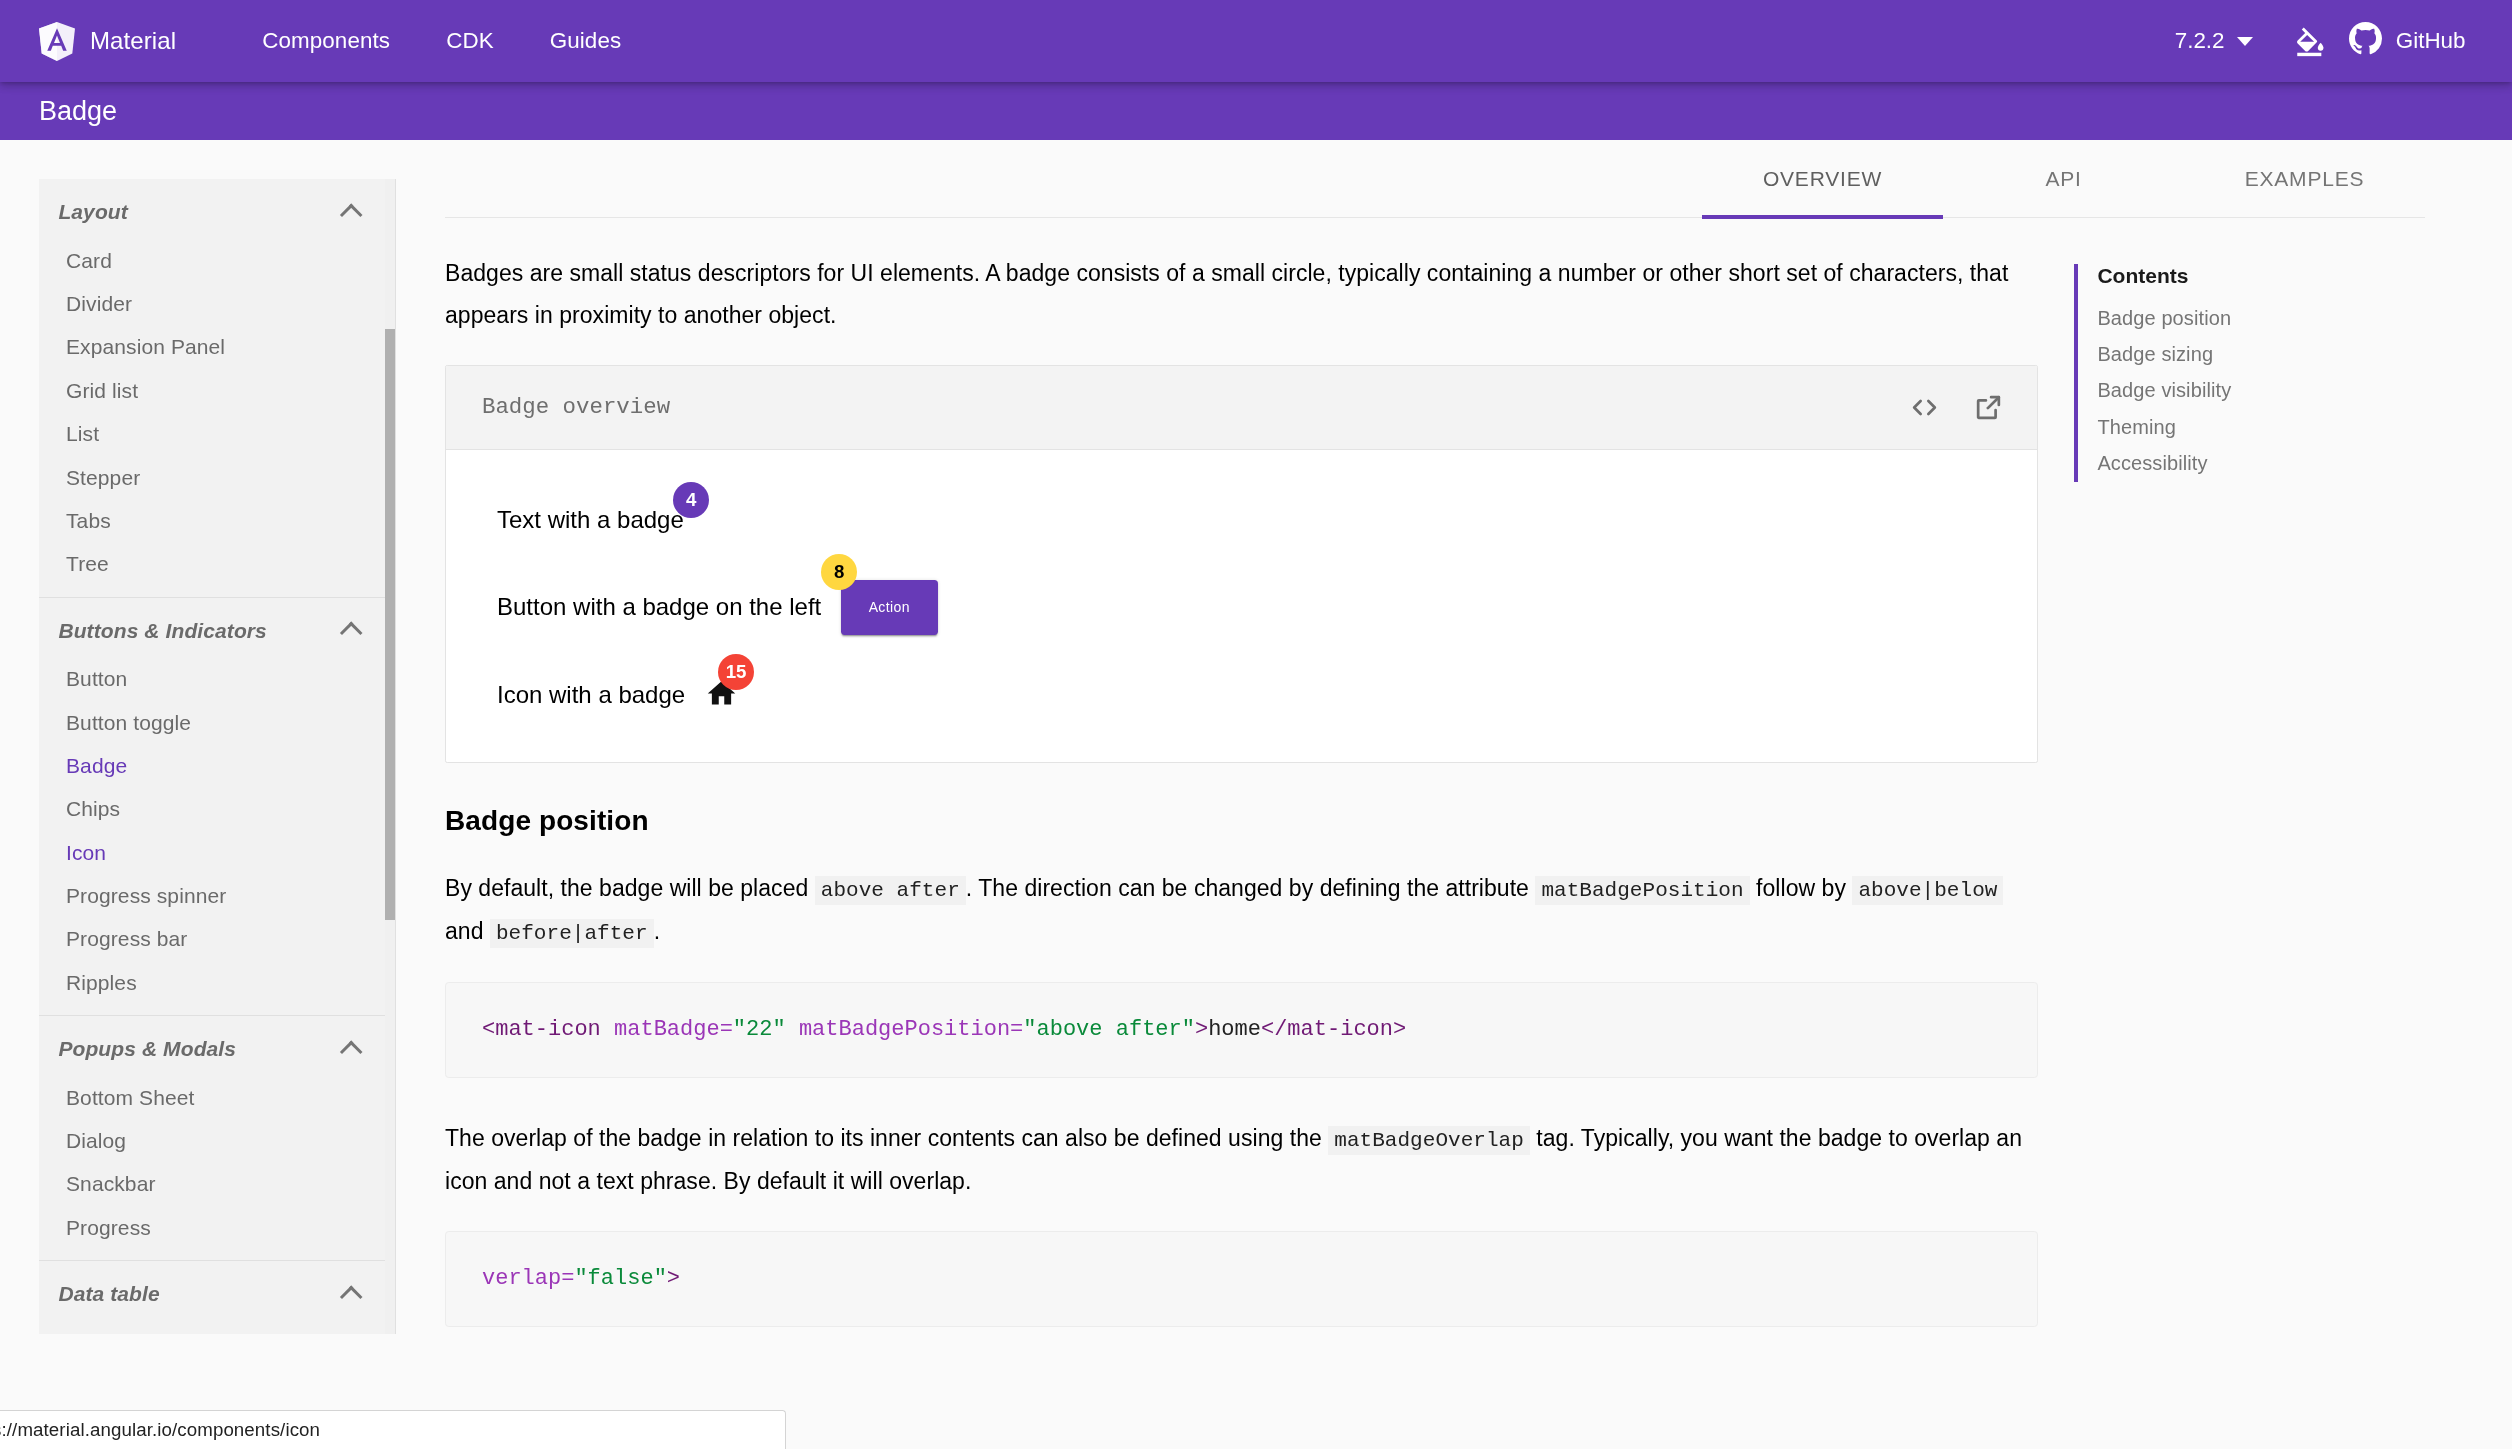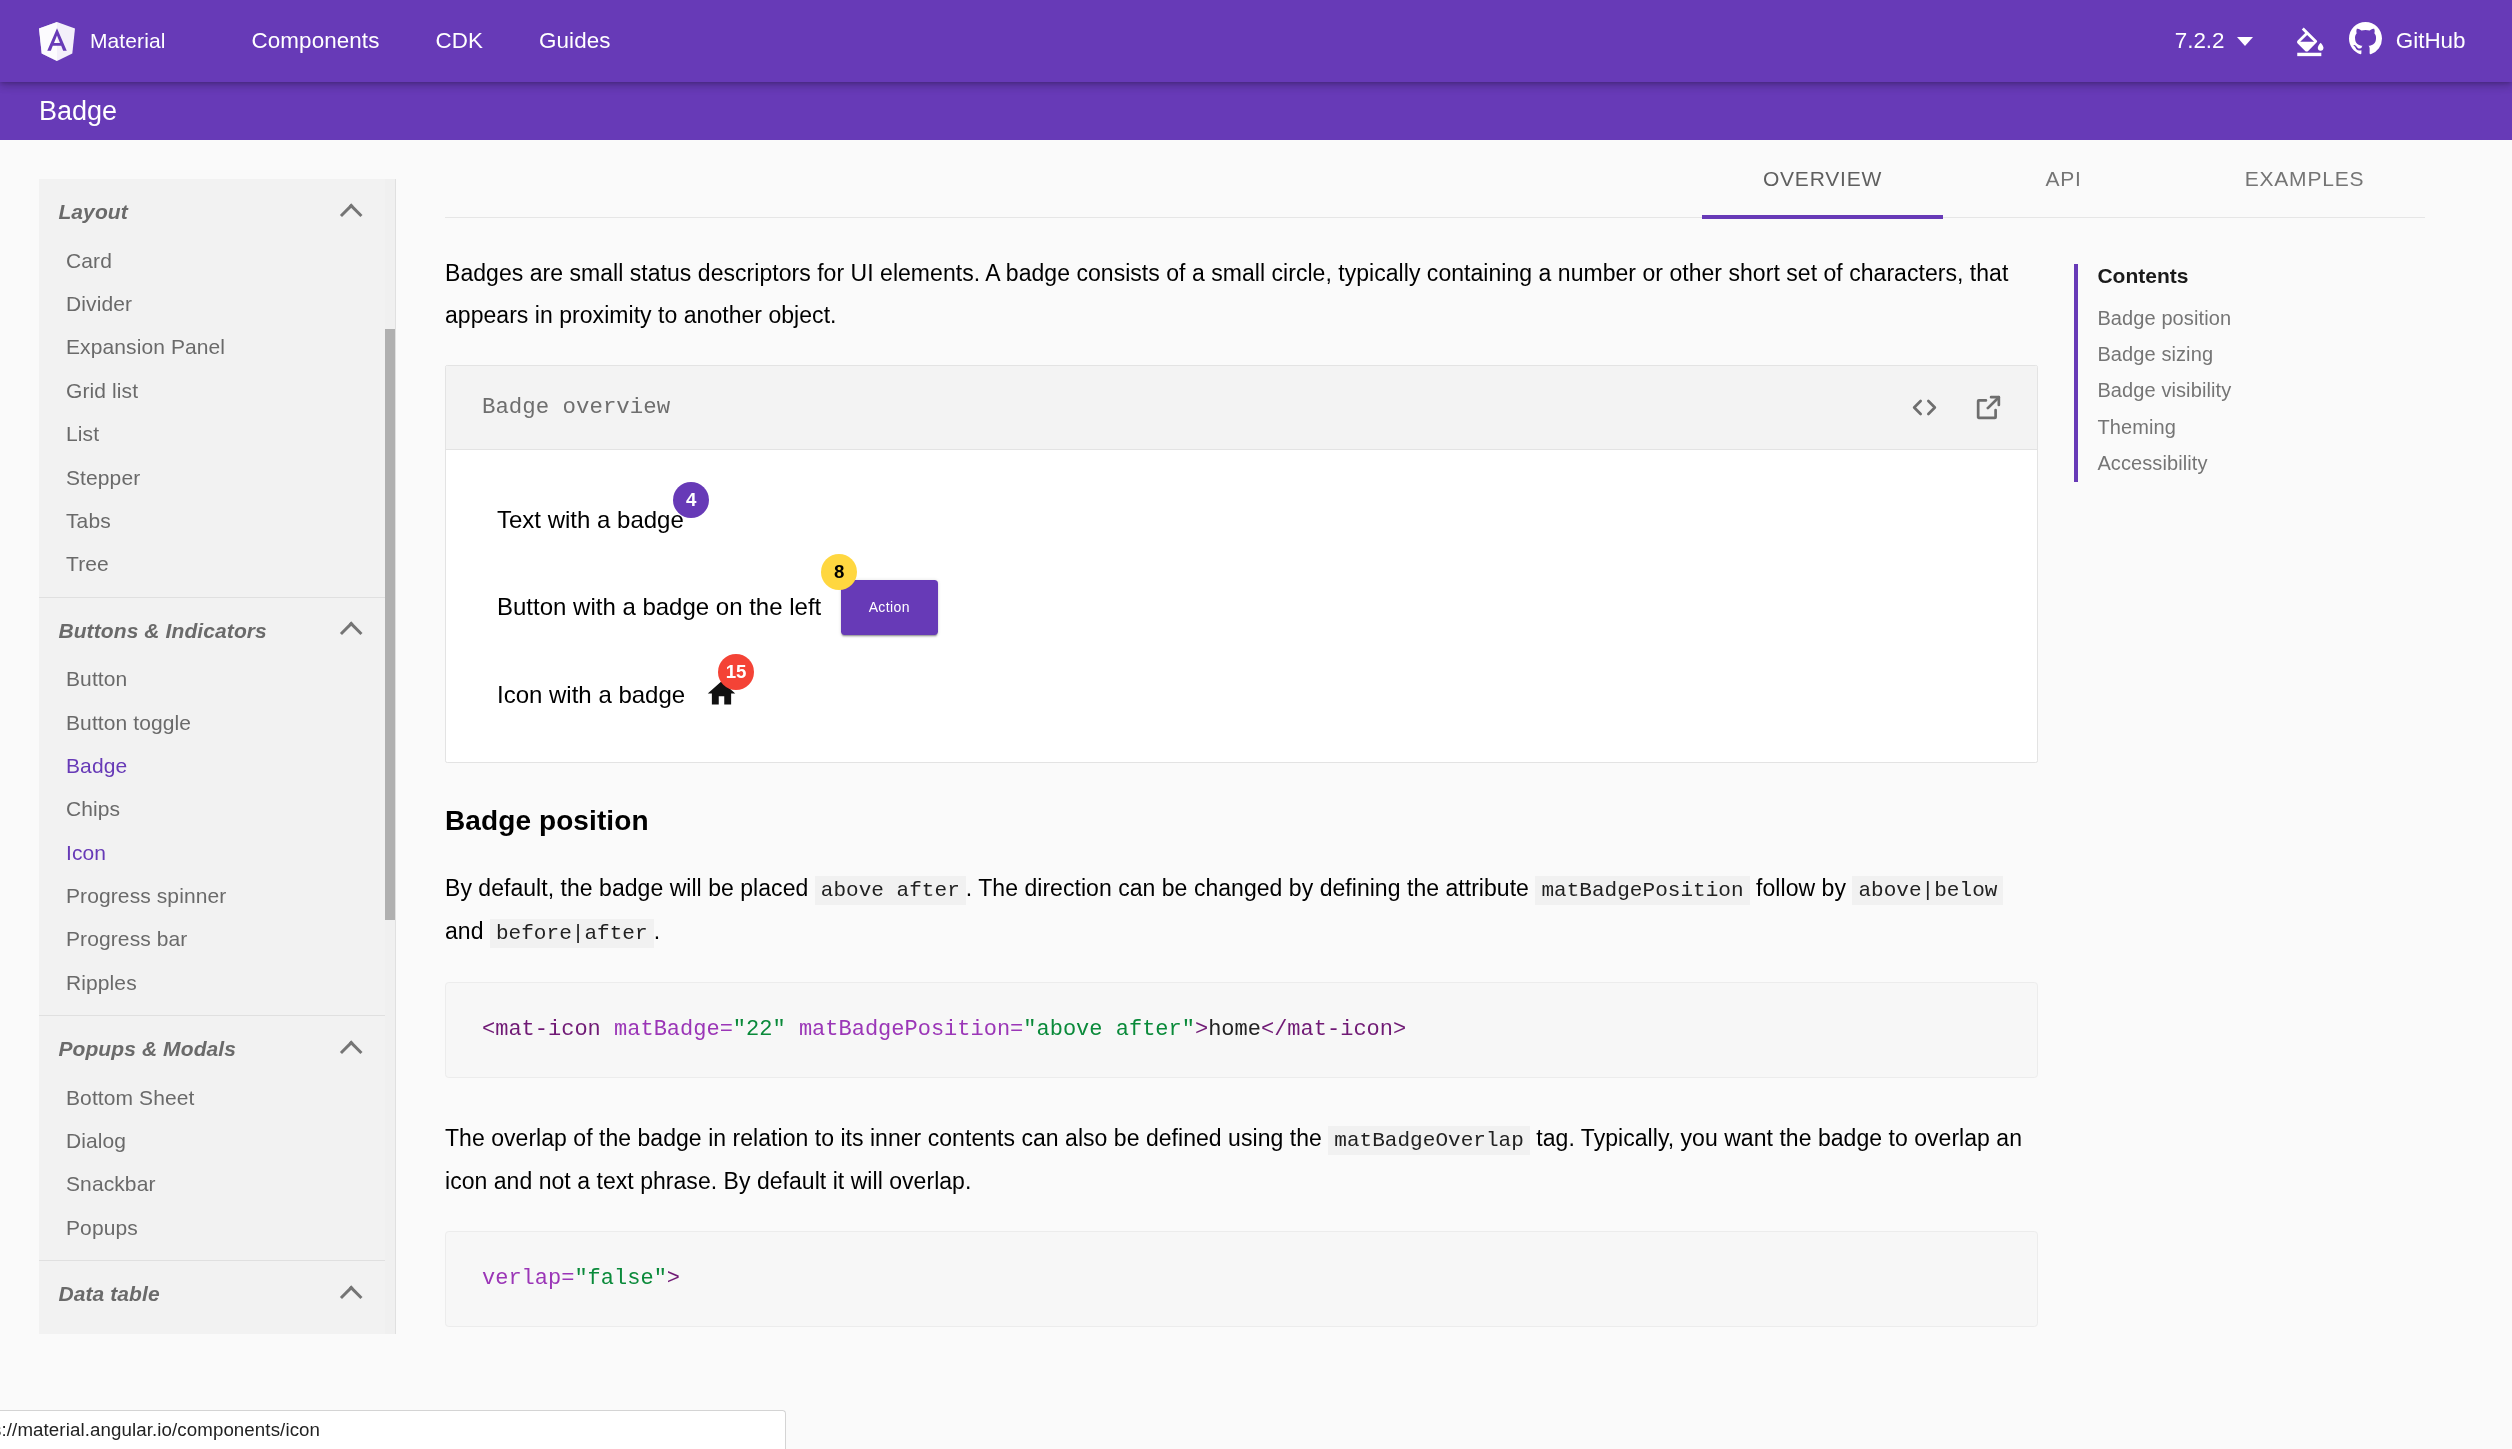--- a/index.html
+++ b/index.html
@@ -17,21 +17,21 @@
     background: #673ab7;
     display: flex;
     align-items: center;
     padding: 0 39px;
     position: relative;
     z-index: 20;
     box-shadow: 0 2.2px 3.7px -0.7px rgba(0,0,0,.2), 0 4.5px 7.5px 0 rgba(0,0,0,.14), 0 0.7px 13.5px 0 rgba(0,0,0,.12);
   }
   .brand { display: flex; align-items: center; gap: 15px; margin-right: 58px; cursor: pointer; }
   .ng-logo { width: 36px; height: 39px; display: block; }
-  .brand-text { color: #fff; font-size: 21px; font-weight: 400; letter-spacing: 0.1px; }
+  .brand-text { color: #fff; font-size: 24px; font-weight: 400; letter-spacing: 0.1px; }
   .nav-link {
     color: #fff; font-size: 22.4px; font-weight: 400;
     padding: 0 28px; line-height: 82px; cursor: pointer; text-decoration: none;
     letter-spacing: 0.1px;
   }
   .nav-spacer { flex: 1; }
   .version-sel {
     display: flex; align-items: center; gap: 12px;
     color: #fff; font-size: 22.4px; cursor: pointer; padding: 0 18px;
   }
@@ -360,21 +360,21 @@
       </div>
 
       <div class="nav-group">
         <div class="group-header">
           <span class="group-title">Popups &amp; Modals</span>
           <span class="chev-up"></span>
         </div>
         <a class="nav-item">Bottom Sheet</a>
         <a class="nav-item">Dialog</a>
         <a class="nav-item">Snackbar</a>
-        <a class="nav-item">Popups</a>
+        <a class="nav-item">Progress</a>
       </div>
 
       <div class="nav-group">
         <div class="group-header">
           <span class="group-title">Data table</span>
           <span class="chev-up"></span>
         </div>
         <a class="nav-item">Paginator</a>
 
       </div>

